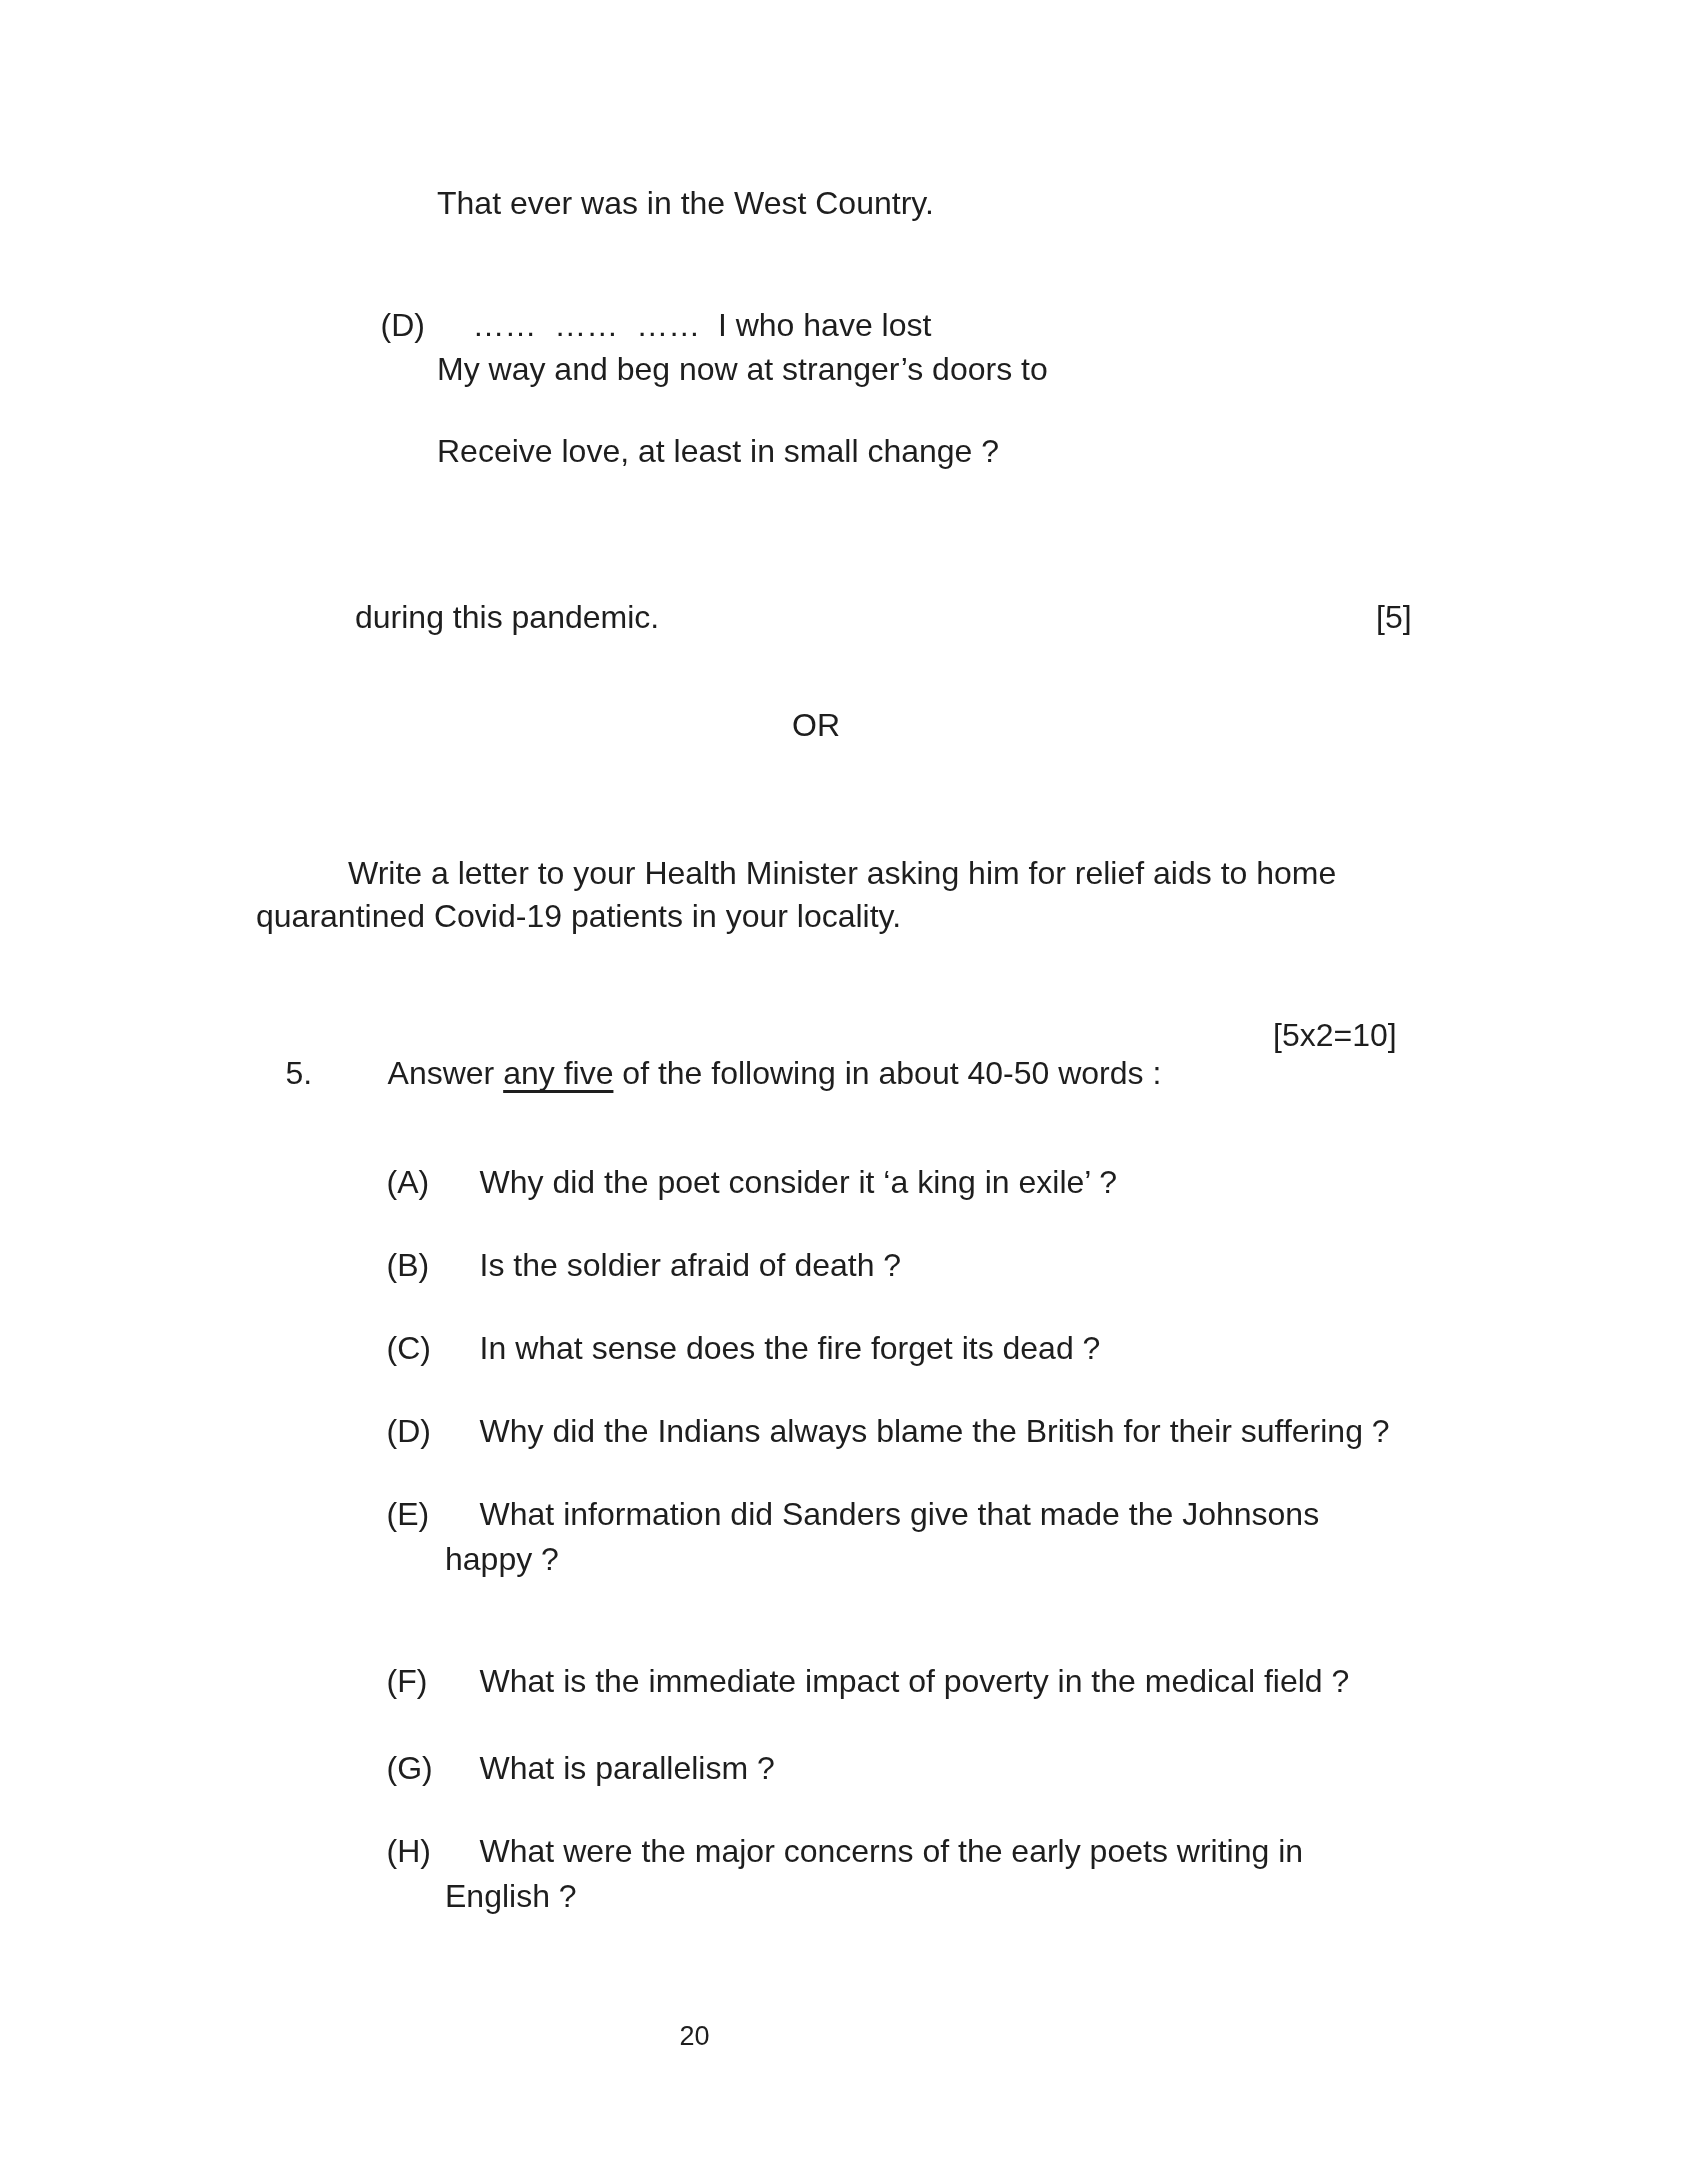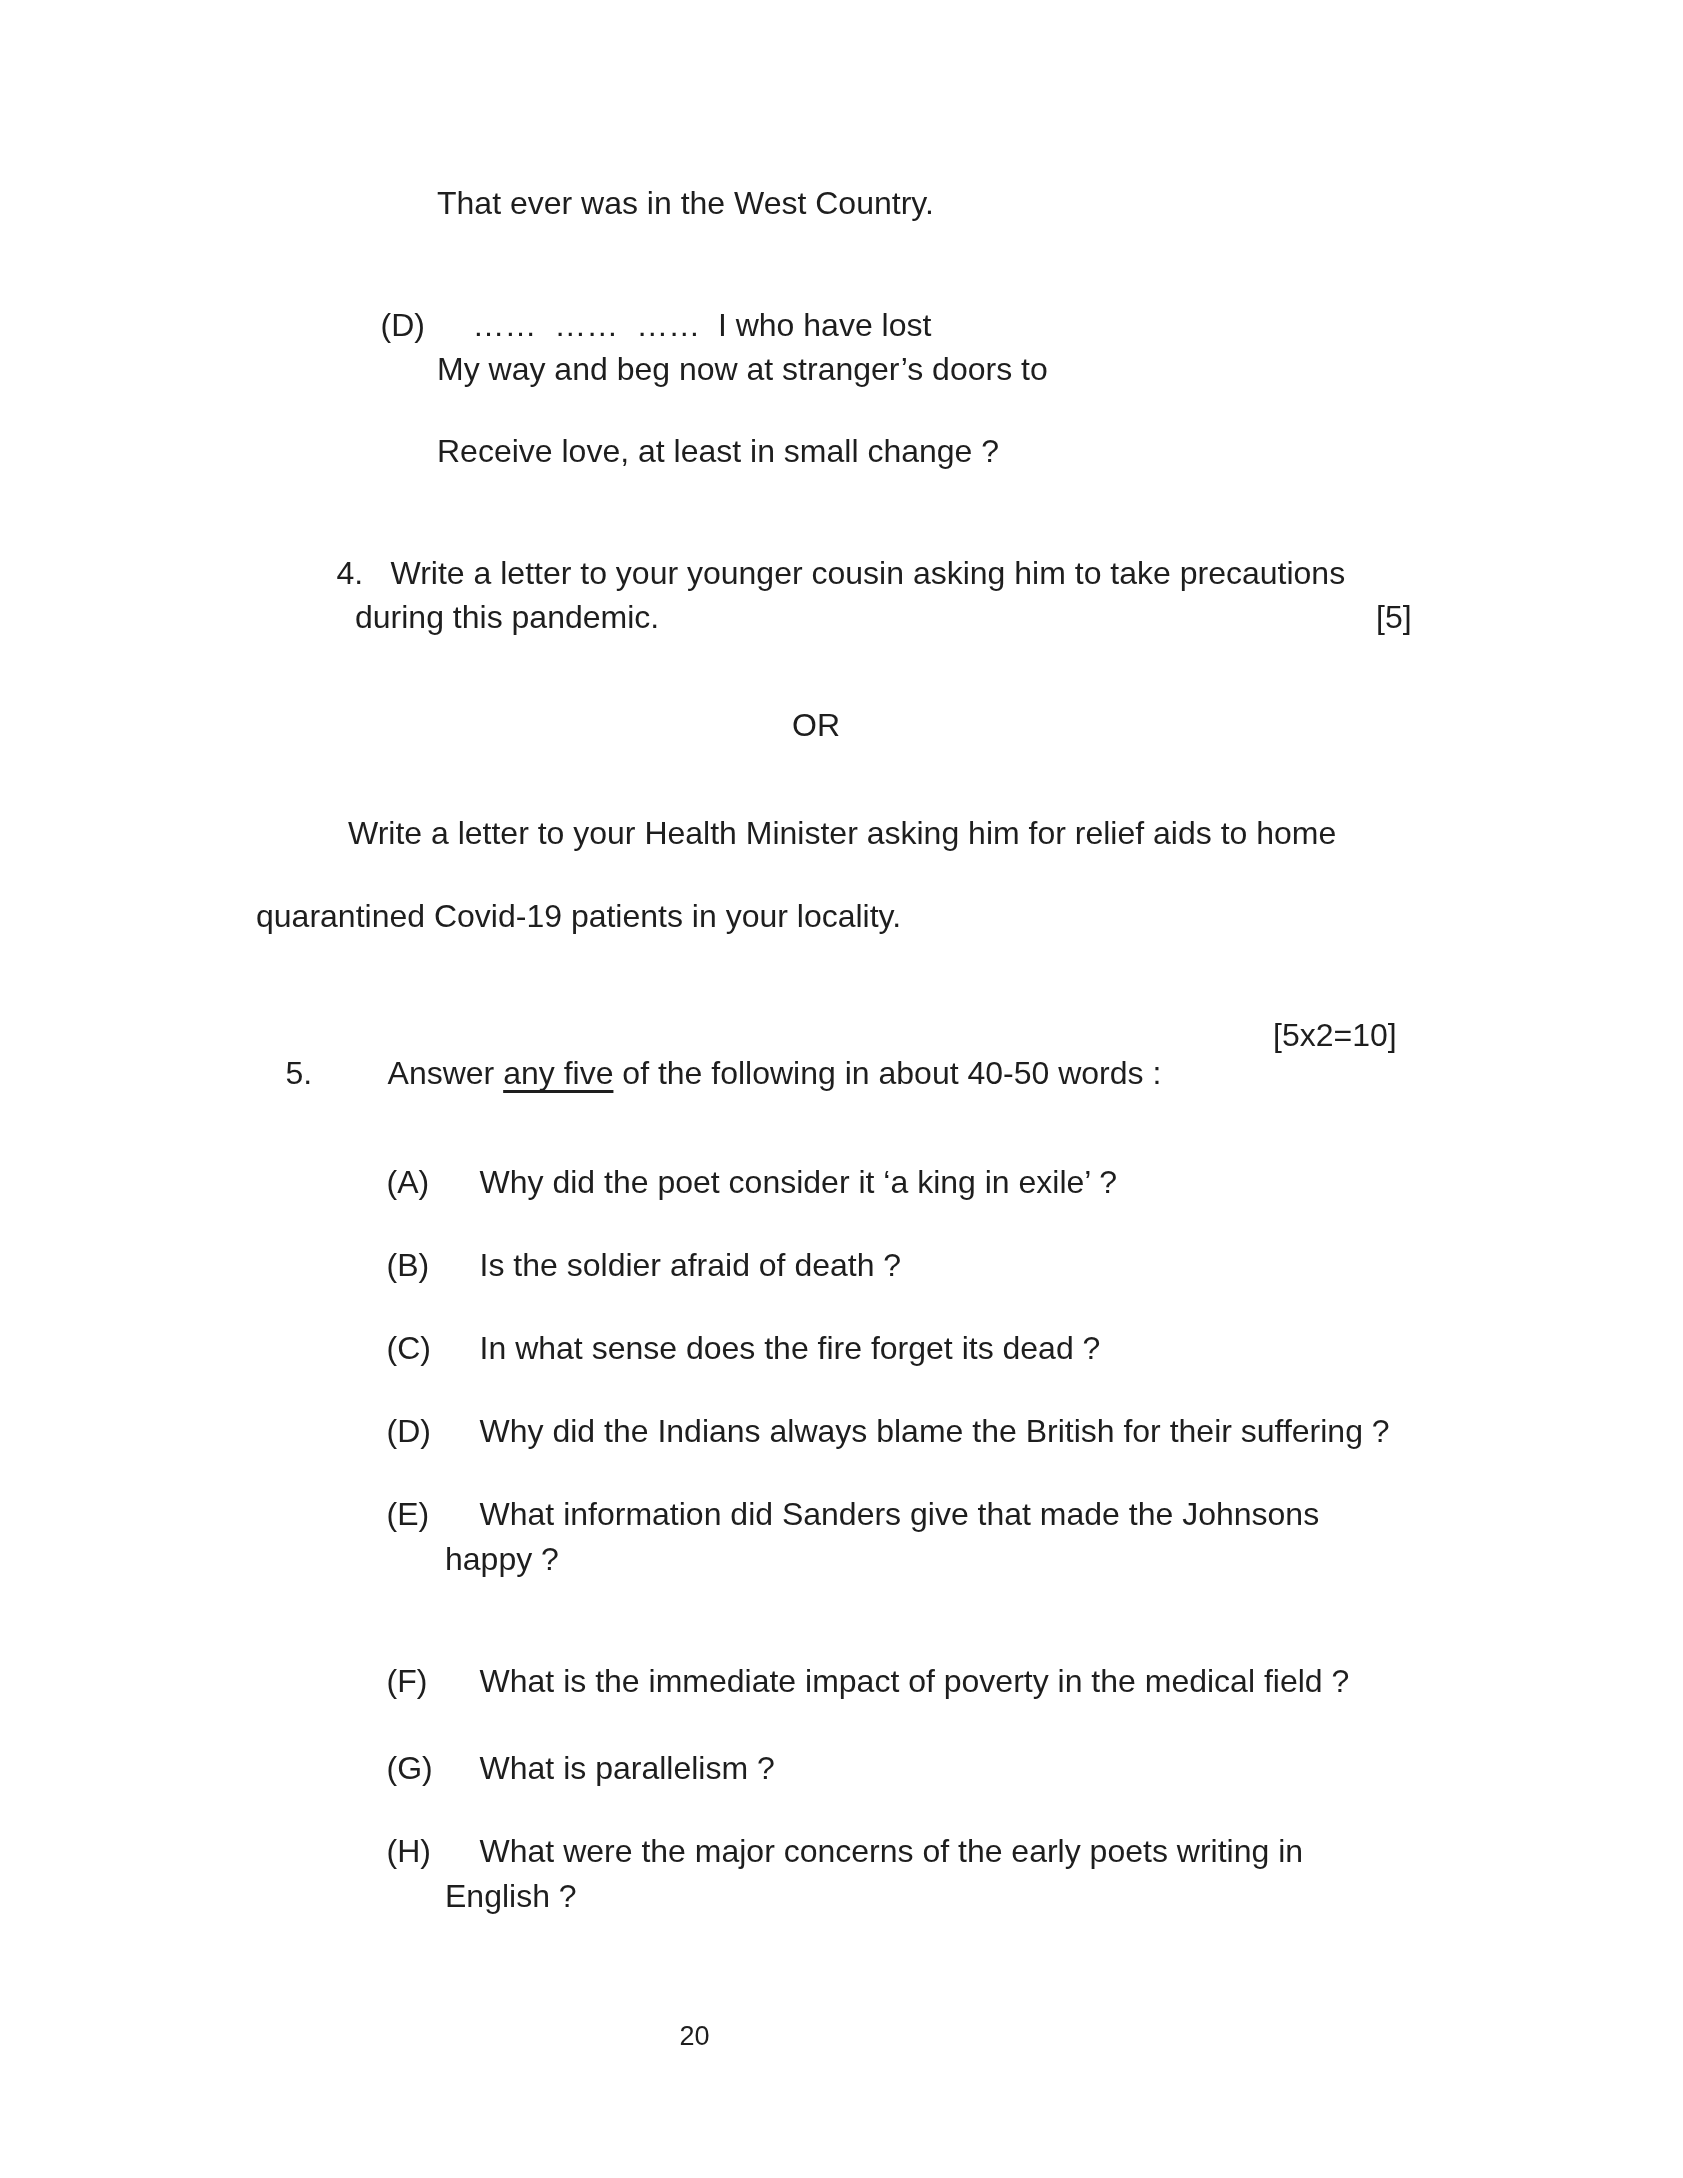--- a/index.html
+++ b/index.html
@@ -50,31 +50,28 @@
   <div class="line" style="left:437px; top:184px">That ever was in the West Country.</div>
 
   <div class="line" style="left:345px; top:268px">
     <span class="lbl lbl-poem">(D)</span><span>……  ……  ……  I who have lost</span>
   </div>
 
   <div class="line" style="left:437px; top:350px">My way and beg now at stranger’s doors to</div>
 
   <div class="line" style="left:437px; top:432px">Receive love, at least in small change ?</div>
 
-  <div class="line" style="left:301px; top:516px">
-    <span class="lbl lbl-q4">4.</span><span>Write a letter to your younger cousin asking him to take precautions</span>
-  </div>
 
   <div class="line" style="left:355px; top:598px">during this pandemic.</div>
 
   <div class="line" style="left:1376px; top:598px">[5]</div>
 
   <div class="line" style="left:792px; top:706px">OR</div>
 
-  <div class="line" style="left:348px; top:814px">Write a letter to your Health Minister asking him for relief aids to home</div>
+  <div class="line" style="left:348px; top:854px">Write a letter to your Health Minister asking him for relief aids to home</div>
 
   <div class="line" style="left:256px; top:897px">quarantined Covid-19 patients in your locality.</div>
 
   <div class="line" style="left:250px; top:1016px">
     <span class="lbl lbl-q5">5.</span><span>Answer </span><span class="u">any five</span><span> of the following in about 40-50 words :</span>
   </div>
 
   <div class="line" style="left:1273px; top:1016px">[5x2=10]</div>
 
   <div class="line" style="left:351px; top:1125px">

